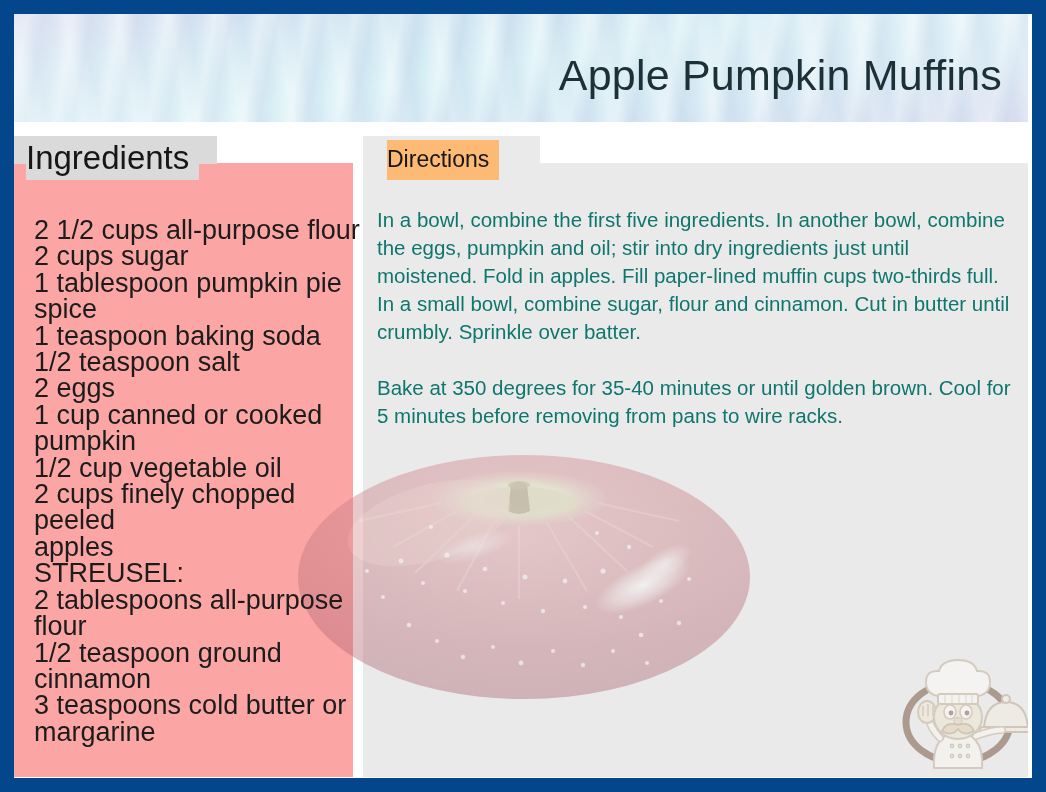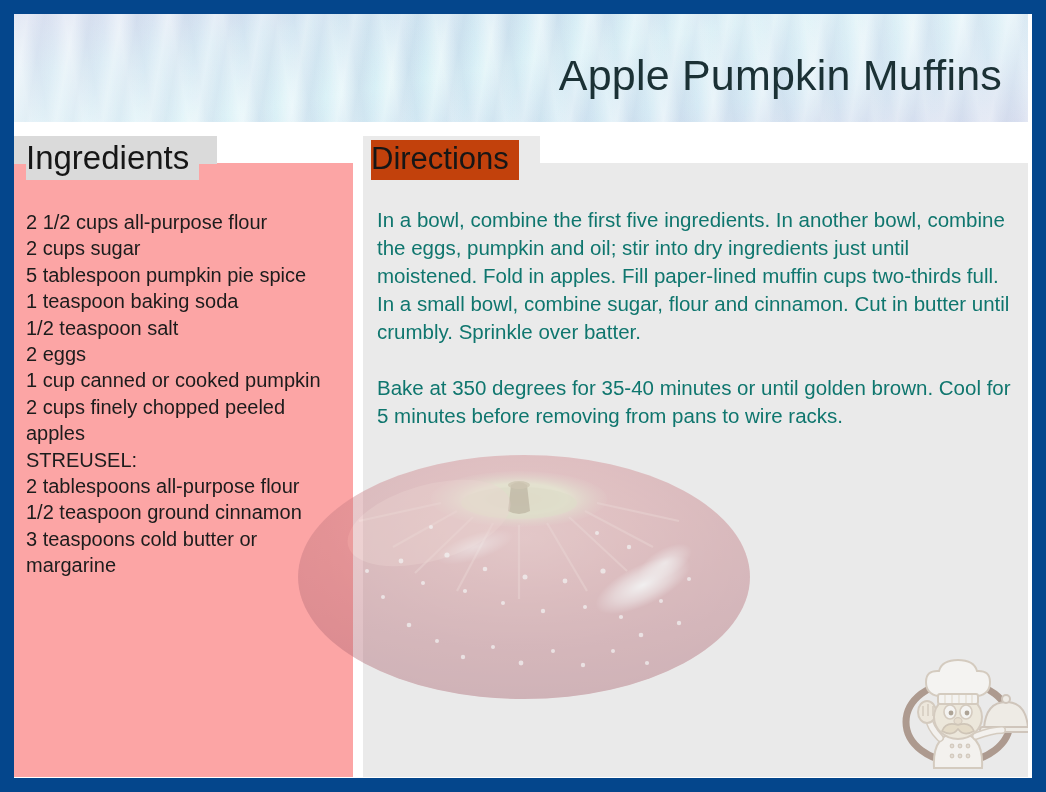--- a/index.html
+++ b/index.html
@@ -86,46 +86,46 @@
   }
   #ingredients-heading {
     left: 12px;
     top: -25px;
     font-size: 33px;
     line-height: 38px;
     padding: 1px 10px 3px 0px;
     background: #dadada;
   }
   #directions-heading {
-    left: 8px;
+    left: 24px;
     top: -23px;
-    font-size: 31px;
+    font-size: 23px;
     line-height: 36px;
     padding: 1px 10px 3px 0px;
-    background: #c2410c;
+    background: #fdba74;
   }
   
   .heading-tab {
     position: absolute;
     top: -27px;
     height: 28px;
   }
   #ingredients-tab { left: 0px; width: 203px; background: #dadada; }
   #directions-tab  { left: 0px; width: 177px; background: #eaeaea; }
 
   
   #ingredient-list {
     position: absolute;
     left: 12px;
     top: 46px;
     width: 330px;
-    margin: 0;
+    margin: 8px;
     padding: 0;
     list-style: none;
-    font-size: 20px;
+    font-size: 27px;
     line-height: 26.4px;
     color: #1c1c1c;
     z-index: 4;
   }
   #ingredient-list li { margin: 0; padding: 0; }
 
   
   #directions-body {
     position: absolute;
     left: 14px;
@@ -171,25 +171,26 @@
     <div class="sheen"></div>
     <div id="slide-title">Apple Pumpkin Muffins</div>
   </div>
 
   <div class="panel" id="ingredients-panel">
     <div class="heading-tab" id="ingredients-tab"></div>
     <h2 class="panel-heading" id="ingredients-heading">Ingredients</h2>
     <ul id="ingredient-list">
       <li>2 1/2 cups all-purpose flour</li>
       <li>2 cups sugar</li>
-      <li>5 tablespoon pumpkin pie spice</li>
+      <li>1 tablespoon pumpkin pie spice</li>
       <li>1 teaspoon baking soda</li>
       <li>1/2 teaspoon salt</li>
       <li>2 eggs</li>
       <li>1 cup canned or cooked pumpkin</li>
+      <li>1/2 cup vegetable oil</li>
       <li>2 cups finely chopped peeled</li>
       <li>apples</li>
       <li>STREUSEL:</li>
       <li>2 tablespoons all-purpose flour</li>
       <li>1/2 teaspoon ground cinnamon</li>
       <li>3 teaspoons cold butter or</li>
       <li>margarine</li>
     </ul>
   </div>
 

